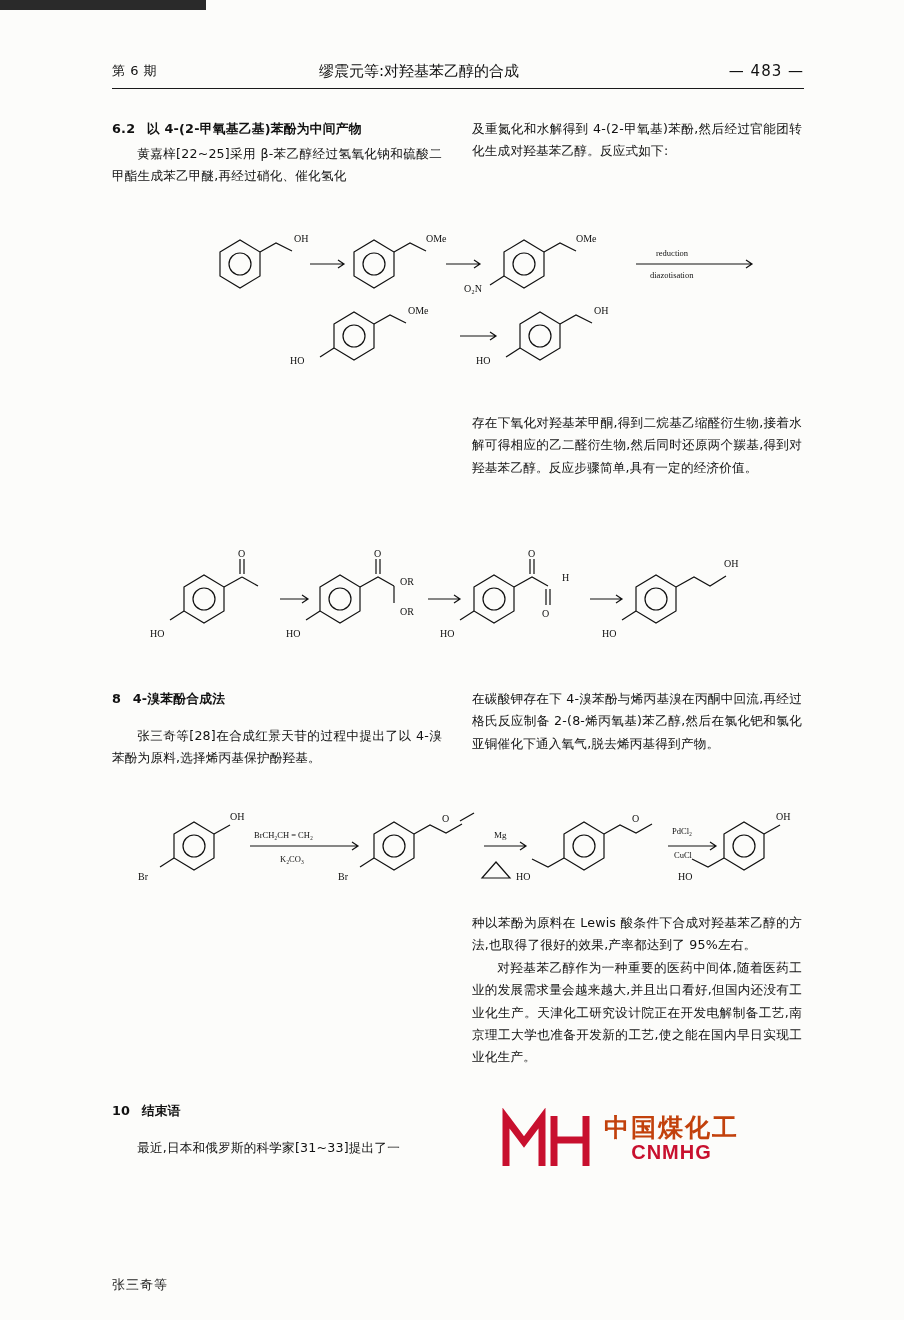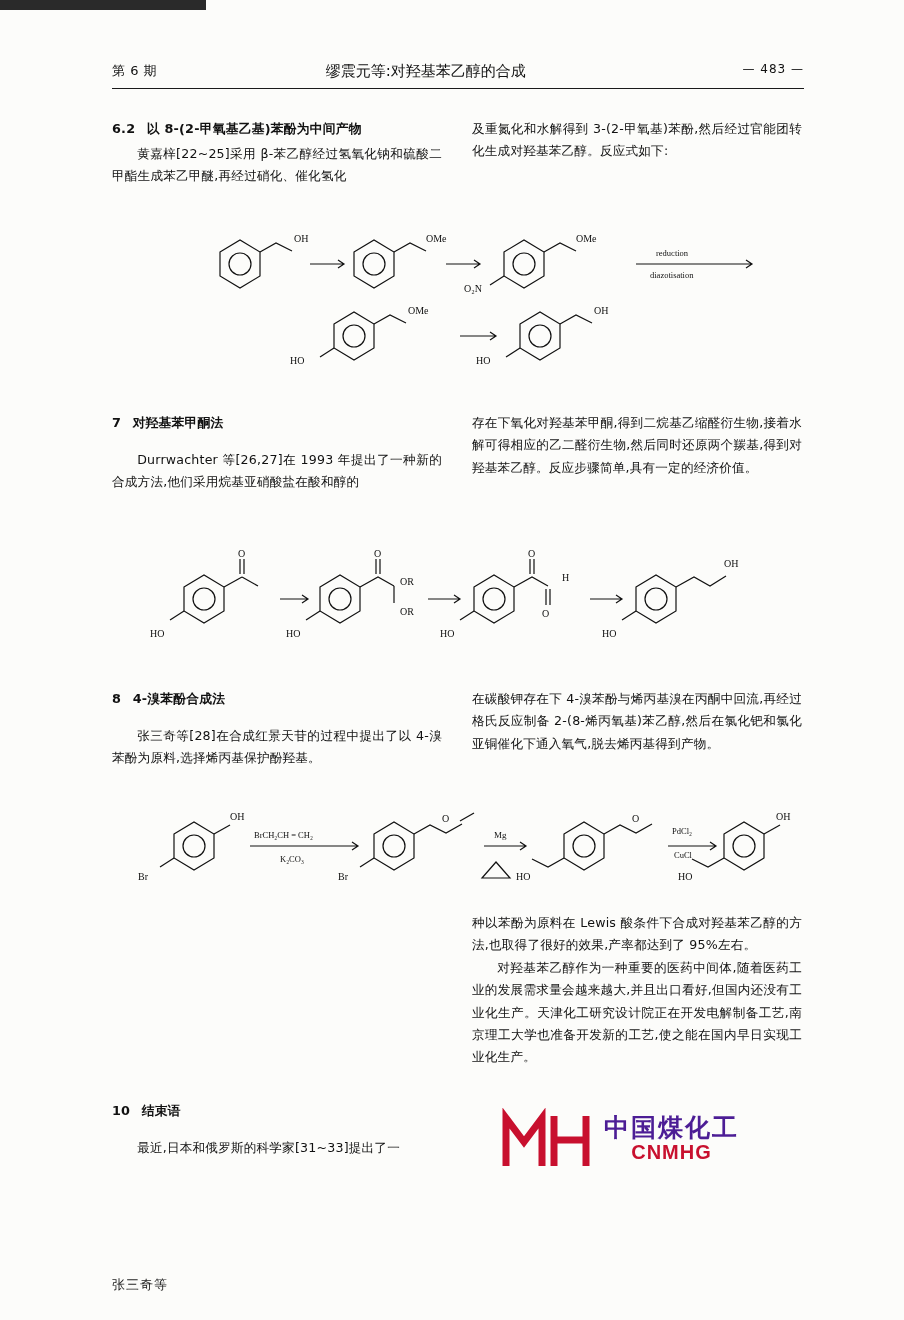--- a/index.html
+++ b/index.html
@@ -20,21 +20,21 @@
     position:absolute; left:0; top:0; width:206px; height:10px;
     background:#2a2a2a;
   }
   .header {
     position:absolute; left:112px; top:62px; width:692px;
     display:flex; align-items:flex-start; justify-content:space-between;
     font-size:13px;
   }
   .header .issue { font-family:"DejaVu Sans", sans-serif; letter-spacing:0.5px; }
   .header .runtitle { font-size:15px; }
-  .header .pageno { font-size:12px; letter-spacing:1px;margin-left:48px; }
+  .header .pageno { font-size:15px; letter-spacing:1px;margin-left:48px; }
   .rule {
     position:absolute; left:112px; top:88px; width:692px; height:0;
     border-top:1.6px solid #1a1a1a;
   }
   .col {
     position:absolute; width:330px;
     font-size:12.6px; line-height:1.78;
     text-align:justify;
     letter-spacing:0.2px;
   }
@@ -49,21 +49,21 @@
     position:absolute; left:112px; width:692px;
   }
   .scheme svg { display:block; }
   .logo {
     position:absolute; left:498px; top:1108px;
     display:flex; align-items:center; gap:10px;
   }
   .logo .mark { width:96px; height:62px; }
   .logo .txt { display:flex; flex-direction:column; line-height:1.05; }
   .logo .cn {
-    color:#4c1d95; font-size:25px; font-weight:bold;
+    color:#c2410c; font-size:25px; font-weight:bold;
     letter-spacing:2px; font-family:"DejaVu Sans", sans-serif;
   }
   .logo .en {
     color:#c8102e; font-size:20px; font-weight:bold;
     letter-spacing:1px; font-family:"Liberation Sans", sans-serif;text-align:center;
   }
   .footer {
     position:absolute; left:112px; top:1276px;
     font-size:13px; color:#222; letter-spacing:1px;
   }
@@ -78,27 +78,27 @@
 
   <div class="header">
     <span class="issue">第 6 期</span>
     <span class="runtitle">缪震元等:对羟基苯乙醇的合成</span>
     <span class="pageno">— 483 —</span>
   </div>
   <div class="rule"></div>
 
   <div class="col left" style="top:118px;">
     <div class="sec-head">
-      <span class="num">6.2</span><span>以 8-(2-甲氧基乙基)苯酚为中间产物</span>
+      <span class="num">6.2</span><span>以 4-(2-甲氧基乙基)苯酚为中间产物</span>
     </div>
     <div class="indent">黄嘉梓[22~25]采用 β-苯乙醇经过氢氧化钠和硫酸二甲酯生成苯乙甲醚,再经过硝化、催化氢化</div>
   </div>
 
   <div class="col right" style="top:118px;">
-    <div>及重氮化和水解得到 3-(2-甲氧基)苯酚,然后经过官能团转化生成对羟基苯乙醇。反应式如下:</div>
+    <div>及重氮化和水解得到 4-(2-甲氧基)苯酚,然后经过官能团转化生成对羟基苯乙醇。反应式如下:</div>
   </div>
 
   <div class="scheme" style="top:212px;">
     <svg width="692" height="170" viewBox="0 0 692 170">
       <g fill="none" stroke="#111" stroke-width="1.2">
 
         <g transform="translate(108,40)">
           <polygon points="0,0 20,-12 40,0 40,24 20,36 0,24"></polygon>
           <circle cx="20" cy="12" r="11"></circle>
           <path d="M40,0 L56,-9 L72,-1"></path>
@@ -148,26 +148,20 @@
         <text x="544" y="44" font-size="8.5">reduction</text>
         <text x="538" y="66" font-size="8.5">diazotisation</text>
         <text x="296" y="102">OMe</text>
         <text x="178" y="152">HO</text>
         <text x="482" y="102">OH</text>
         <text x="364" y="152">HO</text>
       </g>
     </svg>
   </div>
 
-  <div class="col left" style="top:412px;">
-    <div class="sec-head">
-      <span class="num">7</span><span>对羟基苯甲酮法</span>
-    </div>
-    <div class="indent" style="margin-top:14px;">Durrwachter 等[26,27]在 1993 年提出了一种新的合成方法,他们采用烷基亚硝酸盐在酸和醇的</div>
-  </div>
   <div class="col right" style="top:412px;">
     <div>存在下氧化对羟基苯甲酮,得到二烷基乙缩醛衍生物,接着水解可得相应的乙二醛衍生物,然后同时还原两个羰基,得到对羟基苯乙醇。反应步骤简单,具有一定的经济价值。</div>
   </div>
 
   <div class="scheme" style="top:545px;">
     <svg width="692" height="110" viewBox="0 0 692 110">
       <g fill="none" stroke="#111" stroke-width="1.2">
 
         <g transform="translate(72,42)">
           <polygon points="0,0 20,-12 40,0 40,24 20,36 0,24"></polygon>

